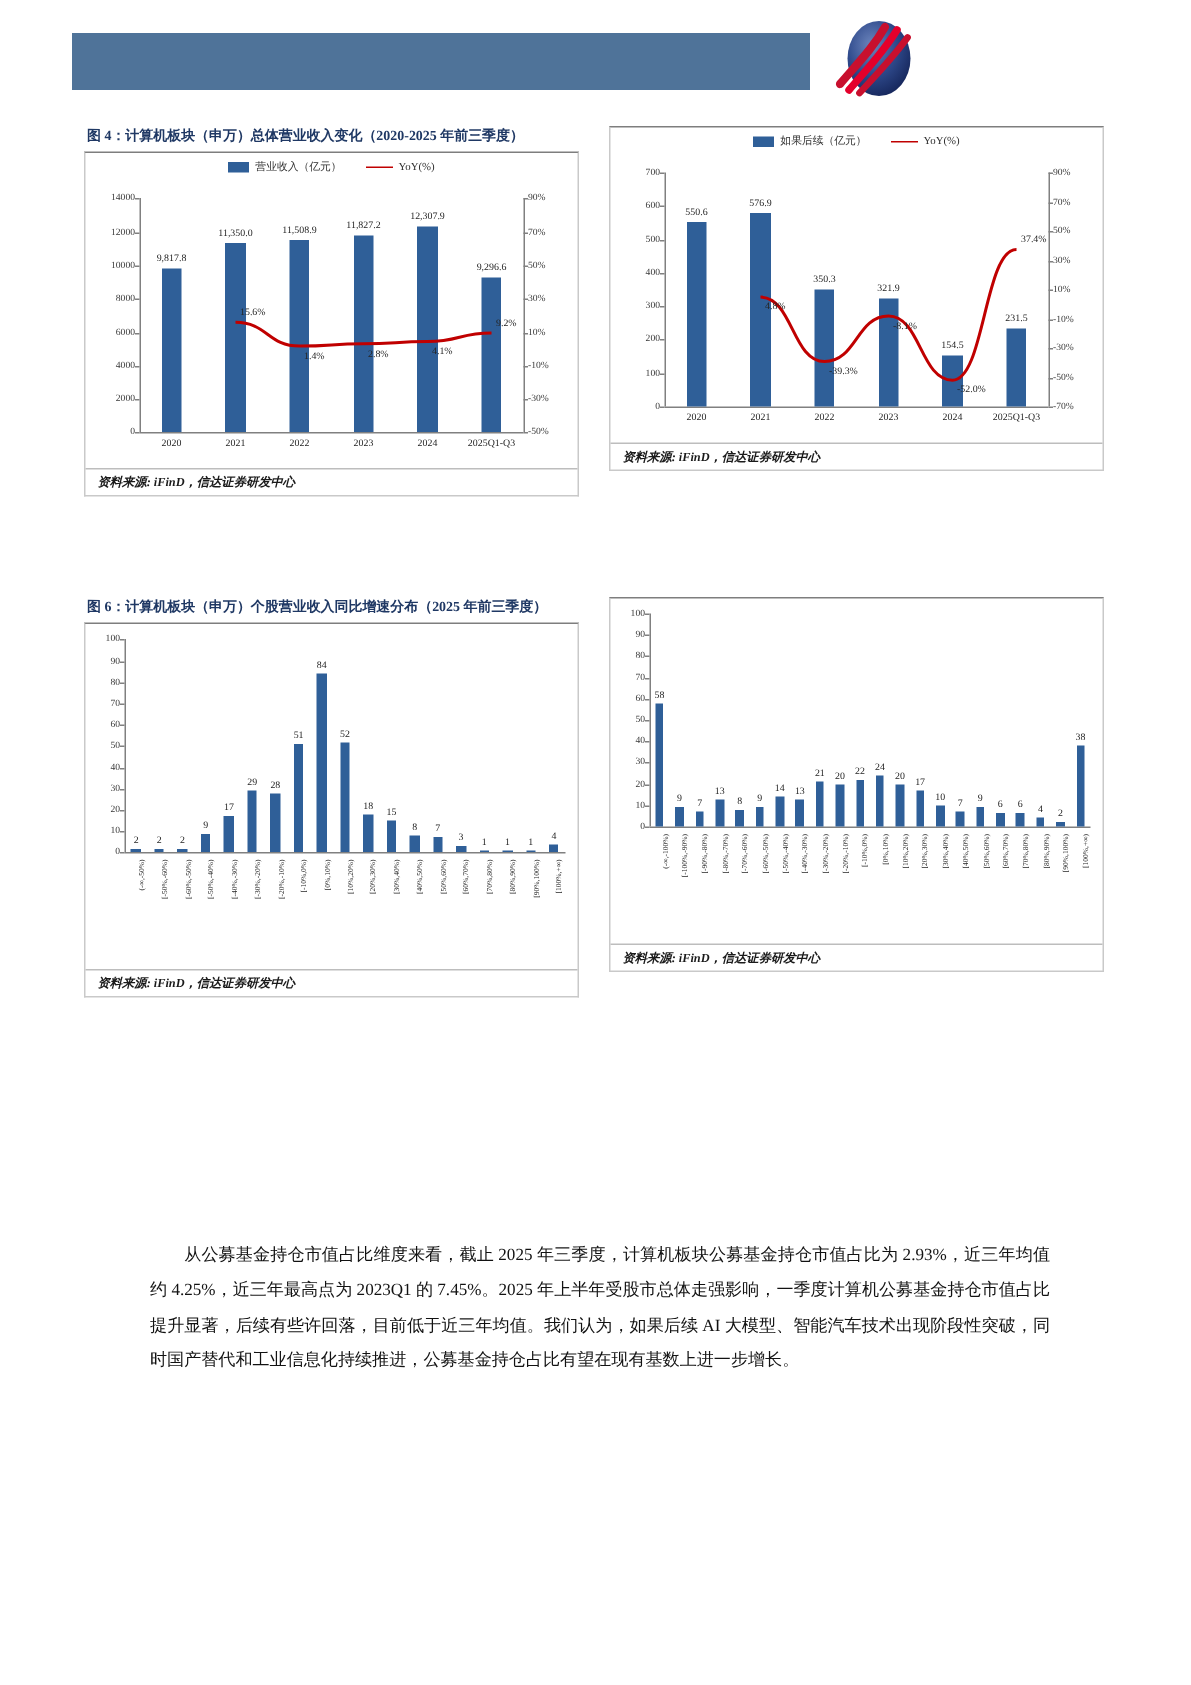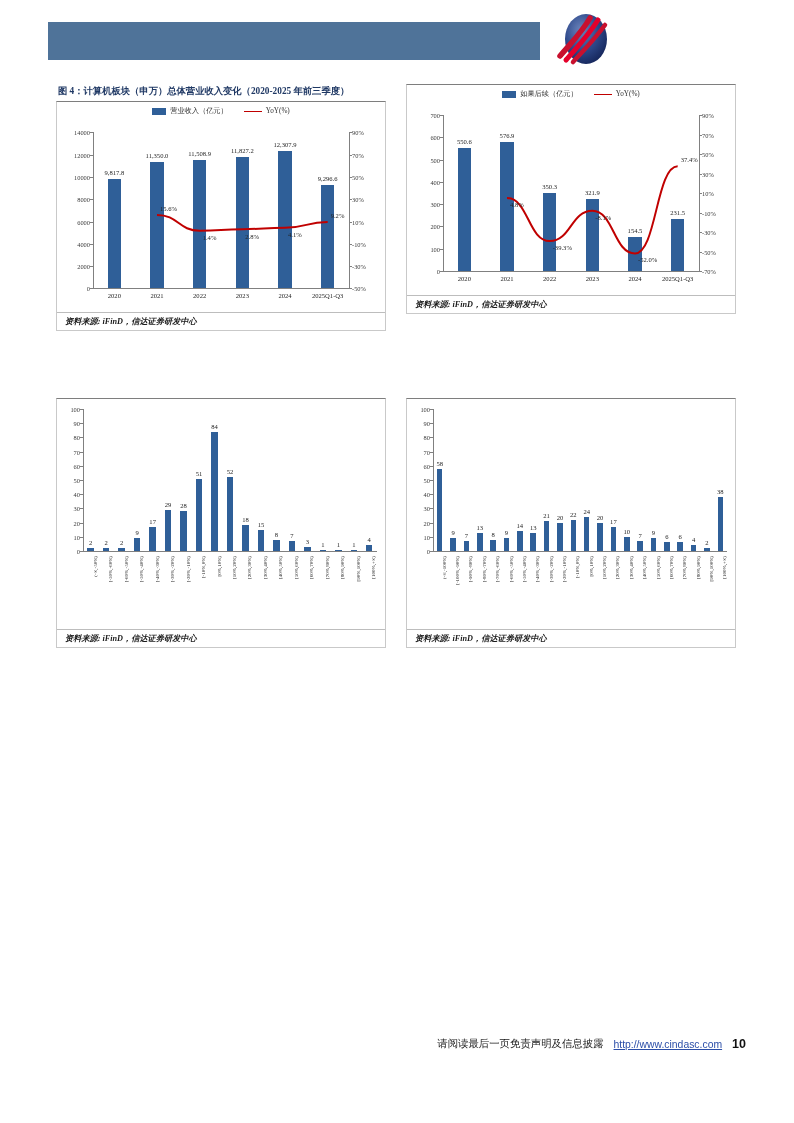--- a/index.html
+++ b/index.html
@@ -254,20 +254,21 @@
             <div class="ptlbl" style="left: 152.333px; top: 98.6475px;">-8.1%</div>
             <div class="ptlbl" style="left: 195px; top: 141.45px;">-52.0%</div>
             <div class="ptlbl" style="left: 237.667px; top: 41.285px;">37.4%</div>
           </div>
         </div>
       <div class="fig-src">资料来源: iFinD，信达证券研发中心</div>
     </div>
   </div>
 
   <div class="fig" style="left:56px;top:398px;width:330px;">
+    <div class="fig-title">图 6：计算机板块（申万）个股营业收入同比增速分布（2025 年前三季度）</div>
     <div class="fig-box">
       <div id="c-fig6" class="chart" style="height:230px;">
           <div class="plot" style="left: 26px; top: 10px; width: 294px; height: 142px;">
             <div class="tickmark" style="left: -3px; top: 142px;"></div>
             <div class="tick-l" style="top: 142px;">0</div>
             <div class="tickmark" style="left: -3px; top: 127.8px;"></div>
             <div class="tick-l" style="top: 127.8px;">10</div>
             <div class="tickmark" style="left: -3px; top: 113.6px;"></div>
             <div class="tick-l" style="top: 113.6px;">20</div>
             <div class="tickmark" style="left: -3px; top: 99.4px;"></div>
@@ -444,20 +445,16 @@
             <div class="xlbl-v" style="left: 275.955px; top: 147px;">[90%,100%)</div>
             <div class="bar" style="left: 284.512px; top: 88.04px; width: 5.61273px; height: 53.96px;"></div>
             <div class="barlbl" style="left: 287.318px; top: 79.04px;">38</div>
             <div class="xlbl-v" style="left: 289.318px; top: 147px;">[100%,+∞)</div>
           </div>
         </div>
       <div class="fig-src">资料来源: iFinD，信达证券研发中心</div>
     </div>
   </div>
 
-
-  <div class="footer">
-    <span class="footer-txt">请阅读最后一页免责声明及信息披露</span>
-    <span class="footer-link">http://www.cindasc.com</span>
-    <span class="footer-pg">10</span>
-  </div>
+  <div class="body-copy">从公募基金持仓市值占比维度来看，截止 2025 年三季度，计算机板块公募基金持仓市值占比为 2.93%，近三年均值约 4.25%，近三年最高点为 2023Q1 的 7.45%。2025 年上半年受股市总体走强影响，一季度计算机公募基金持仓市值占比提升显著，后续有些许回落，目前低于近三年均值。我们认为，如果后续 AI 大模型、智能汽车技术出现阶段性突破，同时国产替代和工业信息化持续推进，公募基金持仓占比有望在现有基数上进一步增长。</div>
+
 
 </div>
 
 </body></html>

